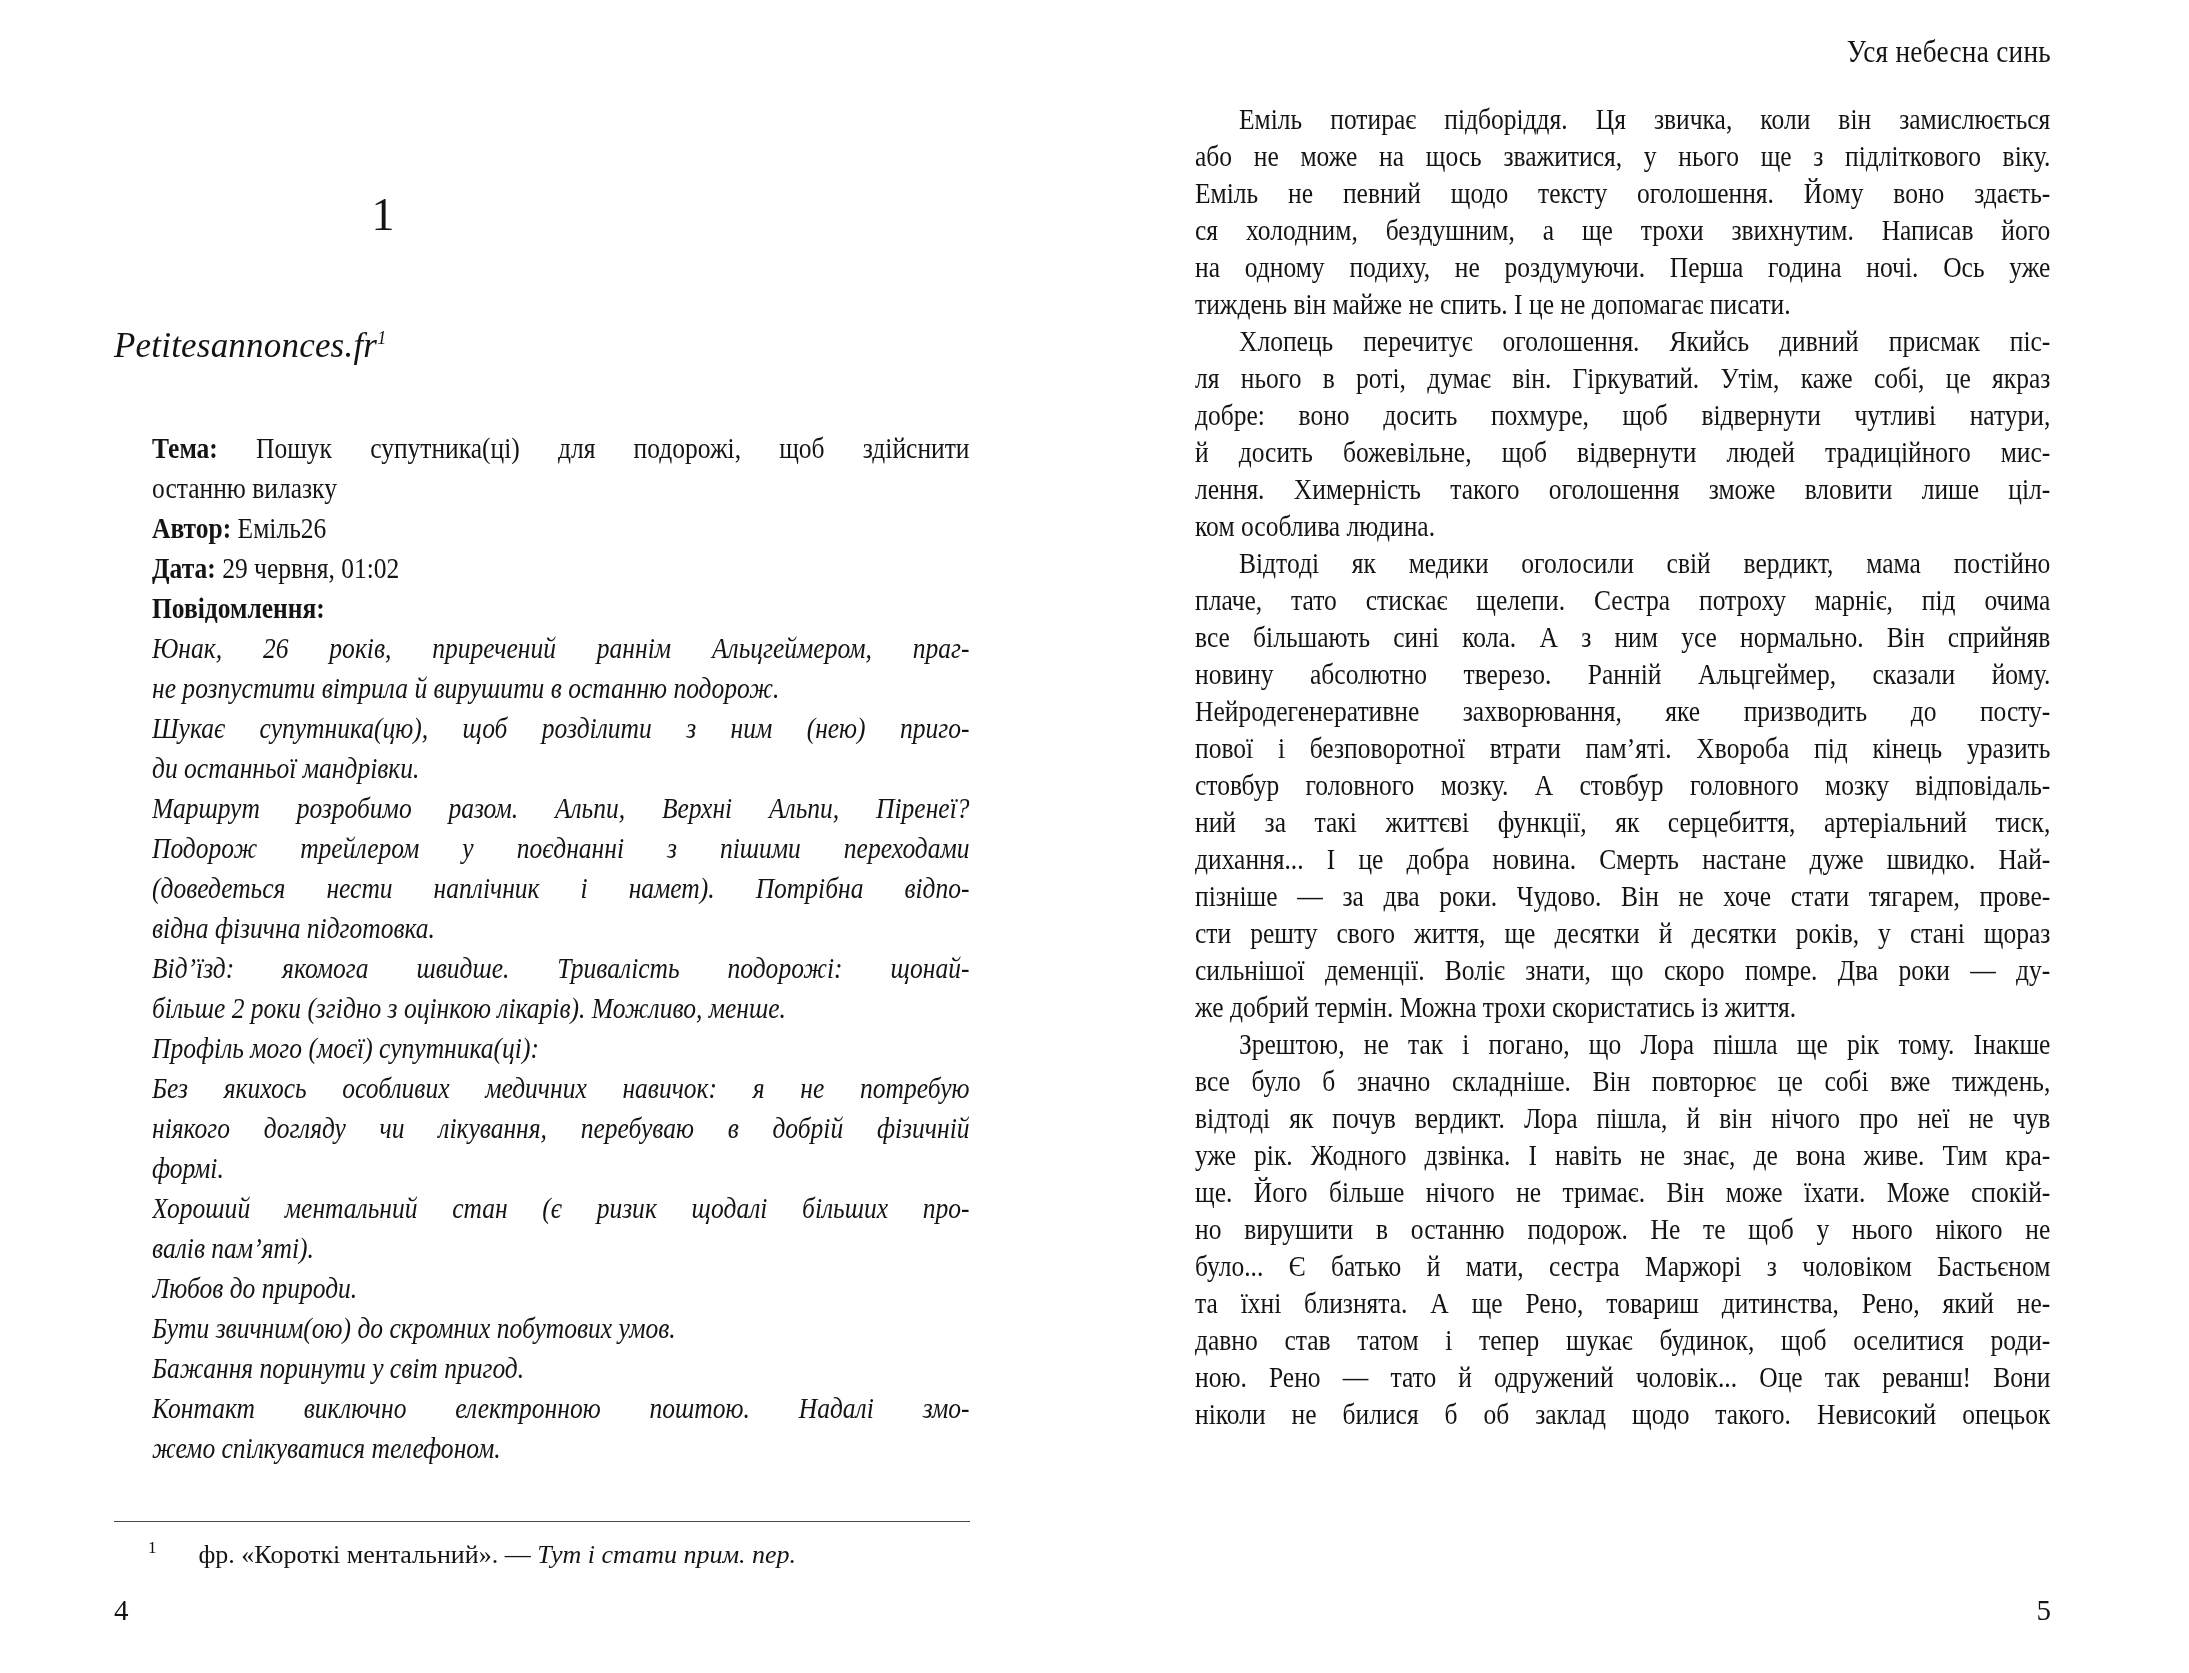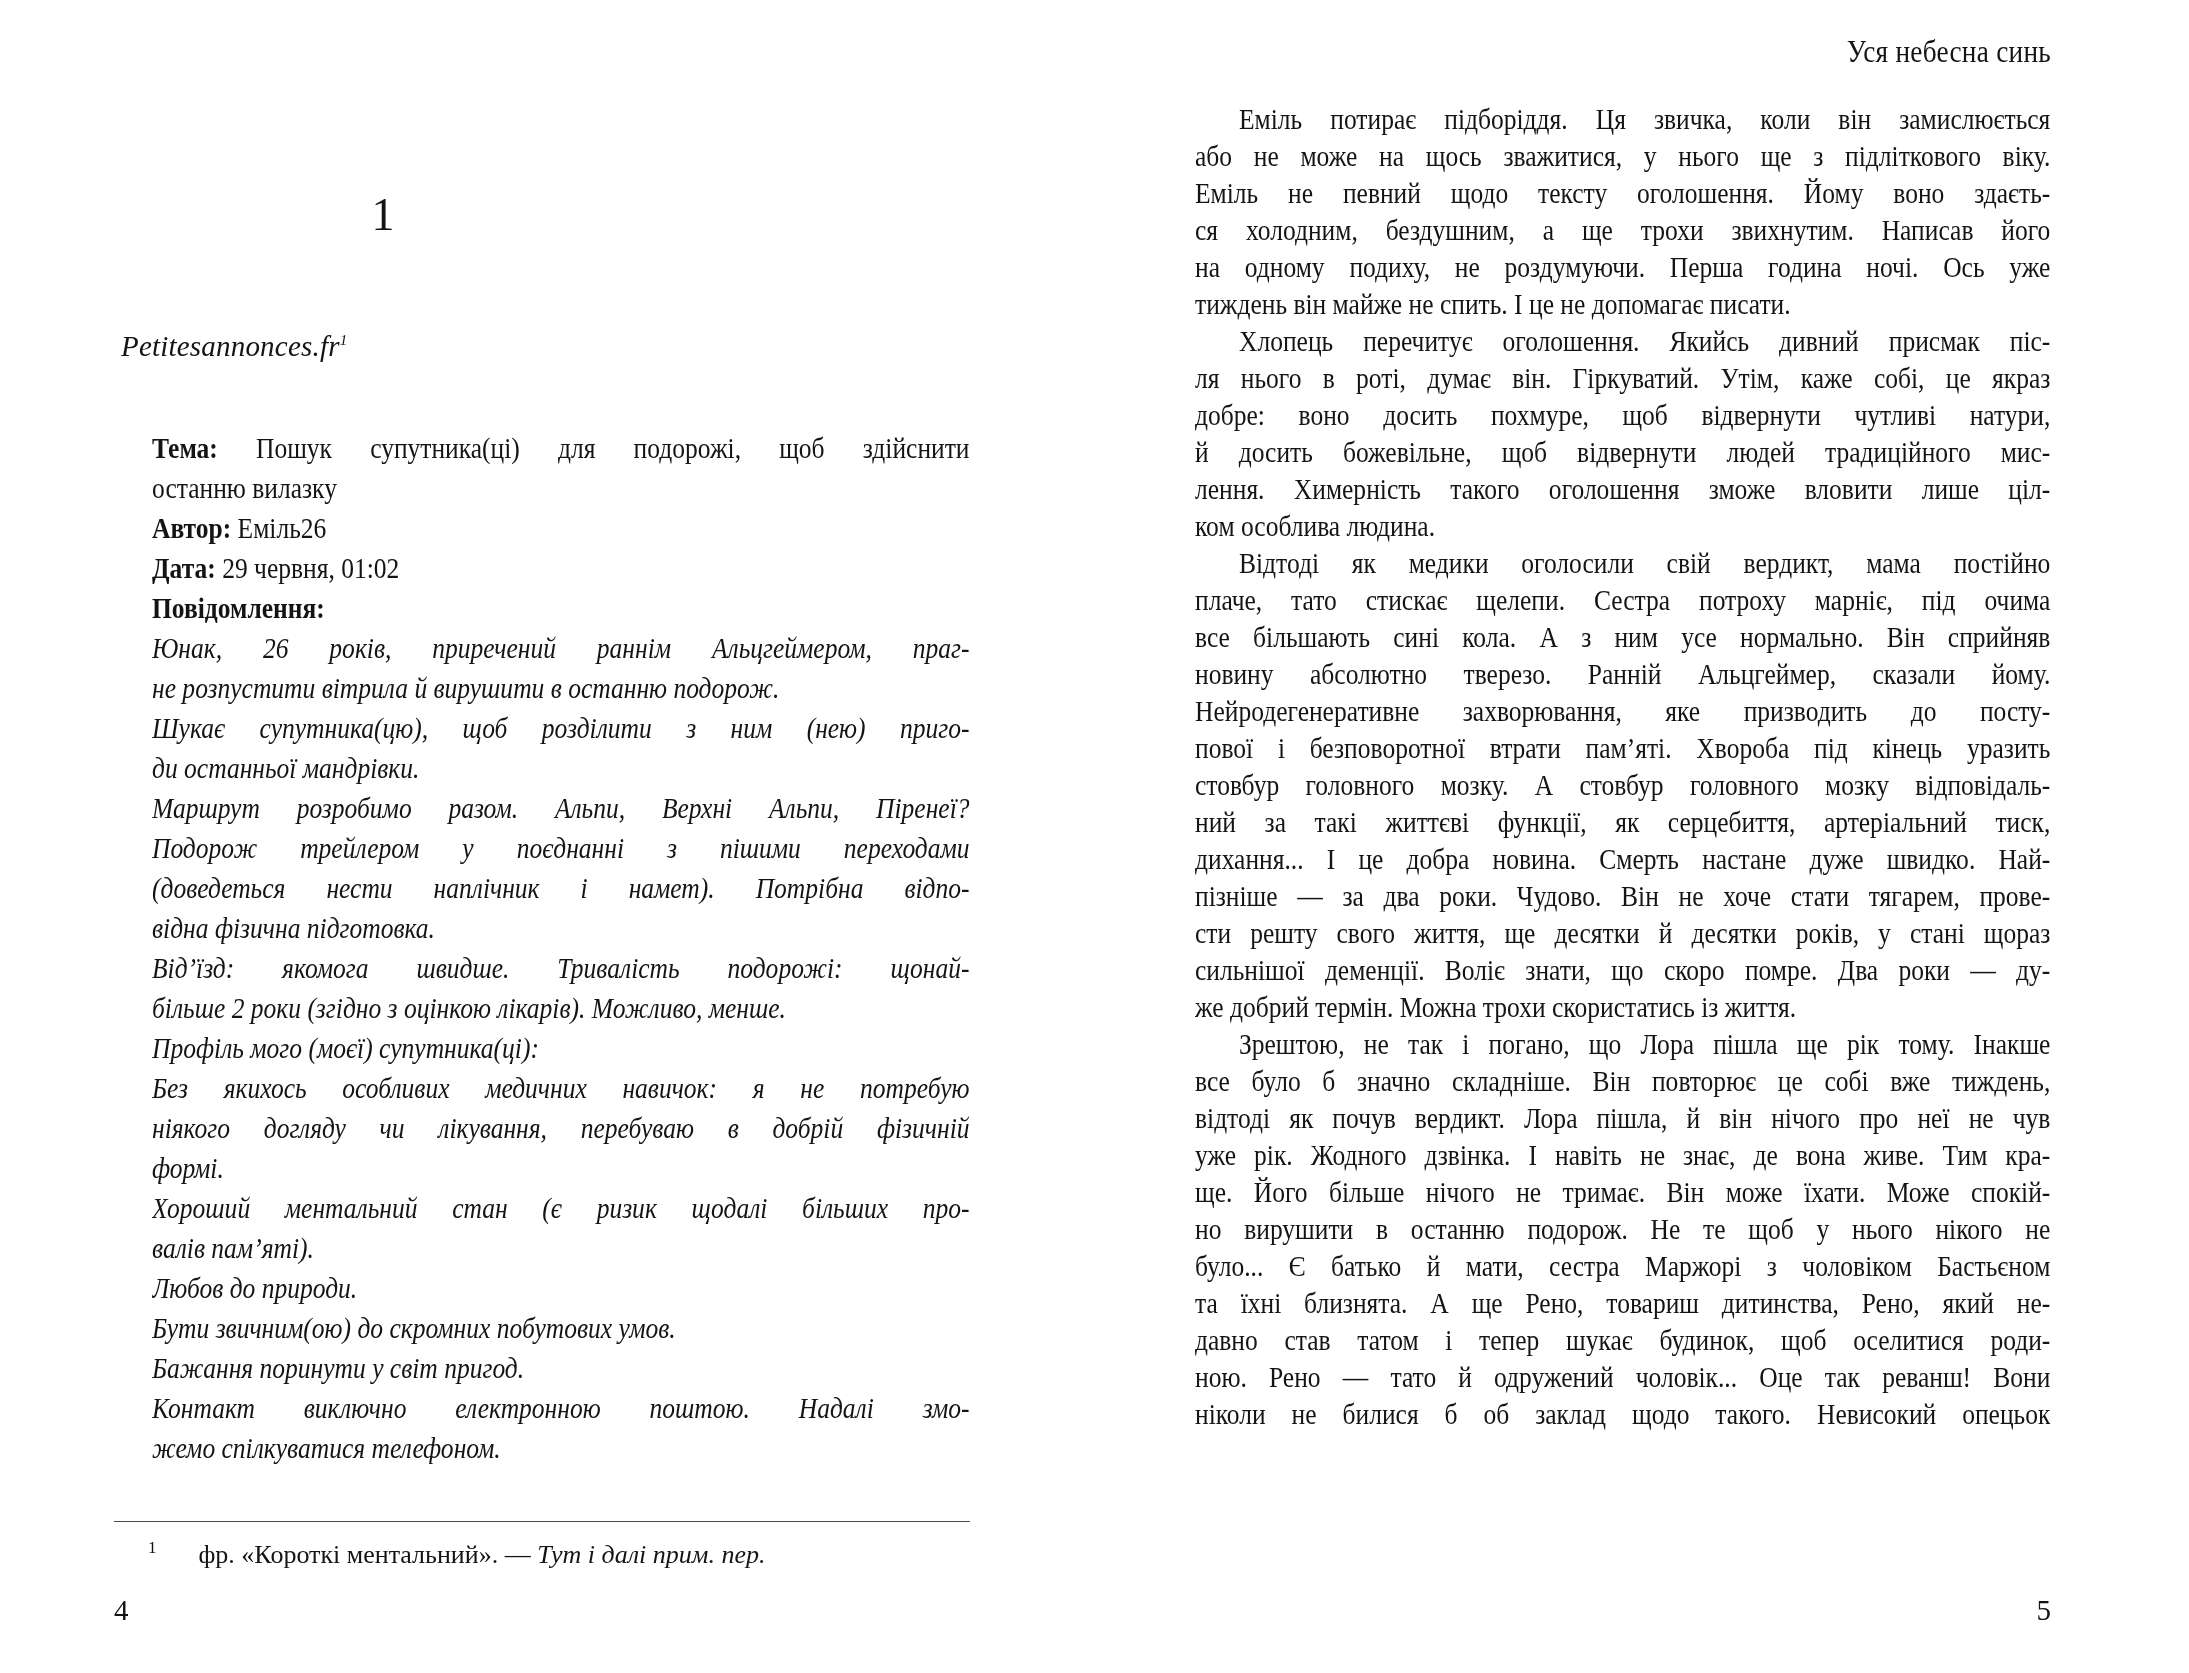--- a/index.html
+++ b/index.html
@@ -14,22 +14,22 @@
   .page { position: absolute; top: 0; height: 100%; }
   .page-left  { left: 0;     width: 1095px; }
   .page-right { left: 1064px; width: 1095px; }
 
   
   .chapter-number {
     position: absolute; left: 0; top: 192px; width: 766px;
     text-align: center; font-size: 46px; line-height: 46px;
   }
   .heading {
-    position: absolute; left: 121px; top: 324px; margin: 0;
-    font-size: 29px; line-height: 44px; font-weight: normal; font-style: italic;
+    position: absolute; left: 114px; top: 324px; margin: 0;
+    font-size: 35px; line-height: 44px; font-weight: normal; font-style: italic;
     letter-spacing: 0.2px;
   }
   .heading sup { font-size: 0.52em; line-height: 0; }
 
   .announcement {
     position: absolute; left: 152px; top: 428px; width: 929px;
     transform: scaleX(0.88); transform-origin: 0 0;
   }
   .aline {
     height: 40px; line-height: 40px; font-size: 29px;
@@ -109,21 +109,21 @@
         <div class="aline il">валів пам’яті).</div>
         <div class="aline il">Любов до природи.</div>
         <div class="aline il">Бути звичним(ою) до скромних побутових умов.</div>
         <div class="aline il">Бажання поринути у світ пригод.</div>
         <div class="aline jl il">Контакт виключно електронною поштою. Надалі змо-</div>
         <div class="aline il">жемо спілкуватися телефоном.</div>
       </div>
 
     <div class="footnote-rule"></div>
 
-    <div class="footnote"><sup>1</sup><span class="fn-gap"></span><span>фр. «Короткі ментальний». — </span><em>Тут і далі прим. пер.</em></div>
+    <div class="footnote"><sup>1</sup><span class="fn-gap"></span><span>фр. «Короткі ментальний». — </span><em>Тут і стати прим. пер.</em></div>
 
     <div class="page-number pn-left">4</div>
   </section>
 
   <section class="page page-right">
     <div class="running-header">Уся небесна синь</div>
 
     <div class="body-text" id="right-body">
         <div class="rline jl ind">Еміль потирає підборіддя. Ця звичка, коли він замислюється</div>
         <div class="rline jl">або не може на щось зважитися, у нього ще з підліткового віку.</div>

